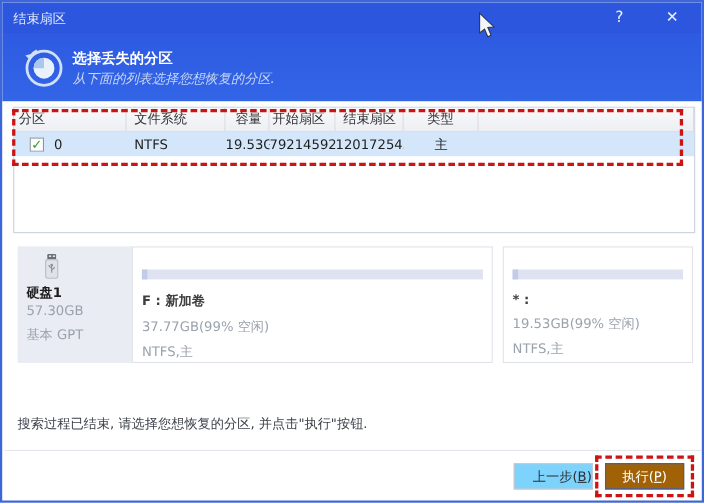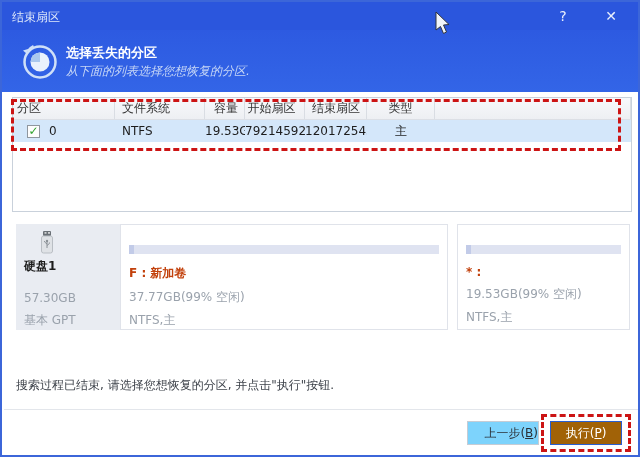--- a/index.html
+++ b/index.html
@@ -61,32 +61,32 @@
     position:absolute; left:539px; top:412px; width:90px; height:38px;
     border:3px dashed #cc1414; pointer-events:none;
   }
 
   
   .diskinfo {
     position:absolute; left:14px; top:222px; width:104px; height:106px;
     background:#e9ecf2; padding:6px 0 0 8px;
   }
   .usbicon { display:block; margin:0 0 4px 16px; }
-  .dname { font-weight:bold; color:#1c1c1c; margin-bottom:16px; }
+  .dname { font-weight:bold; color:#1c1c1c; margin-bottom:0; }
   .dgray { color:#9aa2ac; margin-bottom:7px; }
 
   .pblock {
     position:absolute; top:222px; height:106px; background:#ffffff;
     border:1px solid #e0e3ea; padding:20px 0 0 8px;
   }
   .pb1 { left:118px; width:328px; }
   .pb2 { left:455px; width:173px; }
   .pbar { height:9px; background:#dfe3f1; margin-right:8px; margin-bottom:11px; position:relative; }
   .pbar .used { position:absolute; left:0; top:0; width:5px; height:9px; background:#c2cbe8; }
-  .plabel { font-weight:bold; color:#c2410c; margin-bottom:7px; }
+  .plabel { font-weight:bold; color:#404040; margin-bottom:7px; }
   .pgray { color:#9aa2ac; margin-bottom:6px; }
 
   
   .statusline { position:absolute; left:14px; top:375px; color:#3d424a; }
   .footsep { position:absolute; left:2px; top:407px; width:636px; height:1px; background:#e3e6eb; }
   .btn {
     position:absolute; top:419px; height:24px; width:72px;
     text-align:center; line-height:22px; font-size:12px; cursor:default;
   }
   .btn-back { left:465px; background:#7dd3fc; border:1px solid #c6ccd4; color:#2b2f35;text-align:right; }

